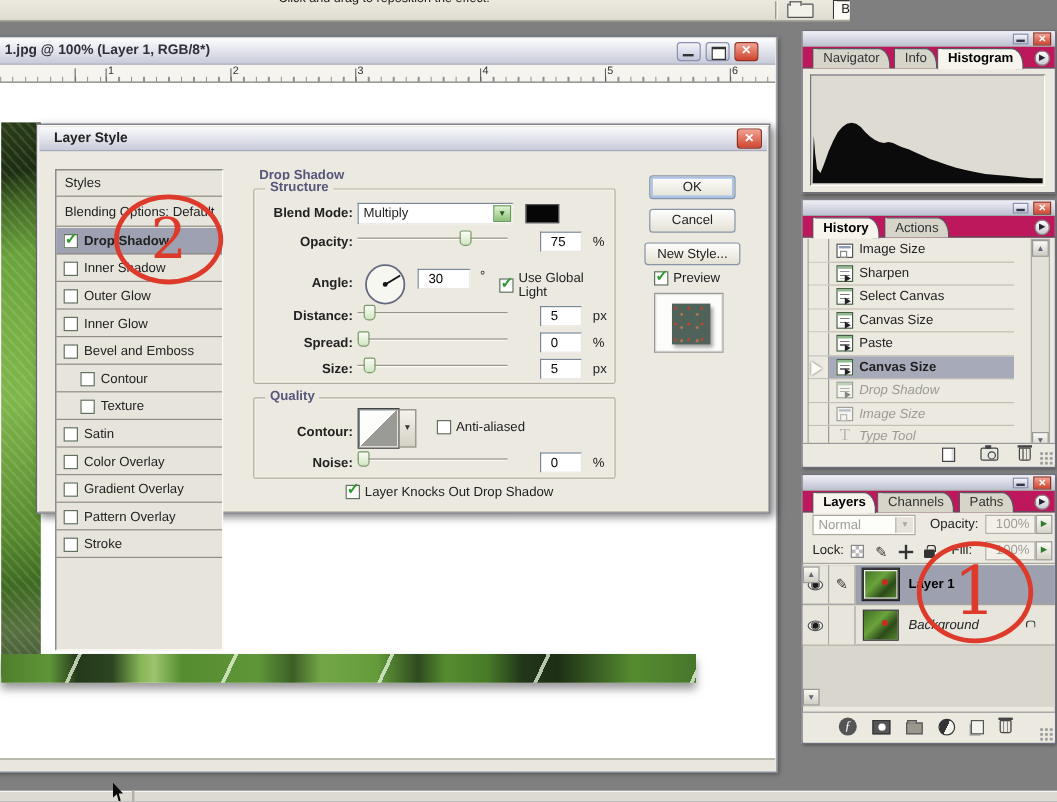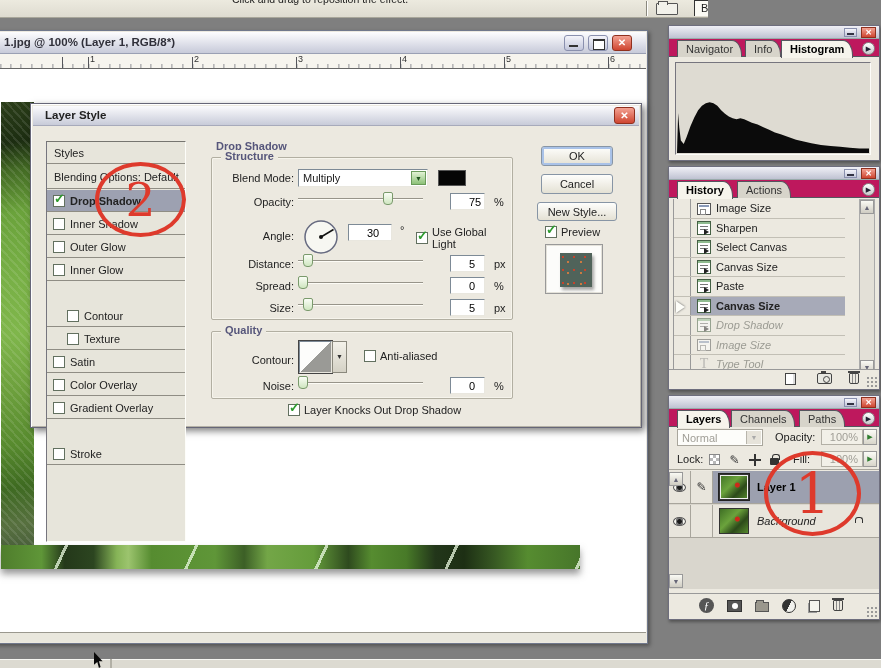--- a/index.html
+++ b/index.html
@@ -71,33 +71,33 @@
 
   .ckb { width:12px; height:12px; background:#fff; border:1px solid #62705f; display:inline-block; position:relative; flex:none; }
   .ckb .ck { position:absolute; left:0px; top:-4px; color:#2f9b2f; font-weight:bold; font-size:13px; line-height:13px; }
 
   .pane-title { position:absolute; left:185px; top:36px; font-weight:bold; font-size:11px; color:#56567b; }
   .groupbox { position:absolute; border:1px solid #b2afa2; border-radius:2px; box-shadow:inset 0 0 0 1px #f6f4ec; }
   .grouplab { position:absolute; top:-8px; left:9px; background:#ece9e0; padding:0 4px; font-weight:bold; font-size:11px; color:#56567b; }
   .g-structure { left:180px; top:53px; width:302px; height:163px; }
   .g-quality { left:180px; top:227px; width:302px; height:68px; }
 
-  .flabel { position:absolute; width:82px; text-align:right; font-size:11px; color:#222; }
+  .flabel { position:absolute; width:82px; text-align:right; font-size:11px; color:#222;font-weight:bold; }
   .combo { position:absolute; height:18px; background:#fff; border:1px solid; border-color:#7d8a96 #e9e7df #e9e7df #7d8a96; }
   .combo .ctext { position:absolute; left:4px; top:2px; }
   .combo .cbtn { position:absolute; right:1px; top:1px; bottom:1px; width:15px;
     background:linear-gradient(#e2f2d4,#8cc178); border:1px solid #6a9a5a; text-align:center; font-size:7px; line-height:13px; color:#20551f; }
   .swatch { position:absolute; background:#060606; border:1px solid #555; }
 
   .slider { position:absolute; height:16px; }
   .slider .track { position:absolute; top:8px; left:0; right:0; height:1px; background:#97948a; box-shadow:0 1px 0 #fdfcf6; }
   .slider .thumb { position:absolute; top:2px; width:10px; height:13px;
     background:linear-gradient(#fafdf6,#cfe6c0); border:1px solid #7a9a6c; border-radius:2px 2px 4px 4px; }
   .val { position:absolute; width:35px; height:17px; background:#fff; border:1px solid; border-color:#7d8a96 #e9e7df #e9e7df #7d8a96;
-    font-family:"Liberation Sans",sans-serif; font-size:11px; padding-left:18px; }
+    font-family:"Liberation Sans",sans-serif; font-size:11px; padding-left:8px; }
   .unit { position:absolute; font-size:11px; }
 
   .gl-check,.aa-check,.ko-check { position:absolute; display:flex; align-items:center; gap:4px; }
 
   .contour-thumb { position:absolute; width:33px; height:32px; background:linear-gradient(135deg,#fdfdfb 49.5%,#9a9a96 50%);
     border:1px solid; border-color:#7d8a96 #e9e7df #e9e7df #7d8a96; outline:1px solid #444; }
   .contour-btn { position:absolute; width:15px; height:32px; background:linear-gradient(#f4f2ea,#d4d1c5);
     border:1px solid #8a887d; text-align:center; font-size:7px; line-height:30px; color:#333; }
 
   .dbtn { position:absolute; height:20px; background:linear-gradient(#fefefc,#e4e1d4); border:1px solid #8795a5;
@@ -283,39 +283,47 @@
         <span class="ls-lab">Outer Glow</span>
       </div>
       <div class="ls-row" style="top:71px;">
         <span class="ckb"></span>
         <span class="ls-lab">Inner Shadow</span>
       </div>
       <div class="ls-row" style="top:117px;">
         <span class="ckb"></span>
         <span class="ls-lab">Inner Glow</span>
       </div>
+      <div class="ls-row" style="top:140px;">
+        <span class="ckb"></span>
+        <span class="ls-lab">Bevel and Emboss</span>
+      </div>
       <div class="ls-row ind" style="top:163px;">
         <span class="ckb"></span>
         <span class="ls-lab">Contour</span>
       </div>
       <div class="ls-row ind" style="top:186px;">
         <span class="ckb"></span>
         <span class="ls-lab">Texture</span>
       </div>
       <div class="ls-row" style="top:209px;">
         <span class="ckb"></span>
         <span class="ls-lab">Satin</span>
       </div>
       <div class="ls-row" style="top:232px;">
         <span class="ckb"></span>
         <span class="ls-lab">Color Overlay</span>
       </div>
       <div class="ls-row" style="top:255px;">
         <span class="ckb"></span>
         <span class="ls-lab">Gradient Overlay</span>
+      </div>
+      <div class="ls-row" style="top:278px;">
+        <span class="ckb"></span>
+        <span class="ls-lab">Pattern Overlay</span>
       </div>
       <div class="ls-row" style="top:301px;">
         <span class="ckb"></span>
         <span class="ls-lab">Stroke</span>
       </div>
     </div>
 
     <div class="pane-title">Drop Shadow</div>
 
     <div class="groupbox g-structure">

